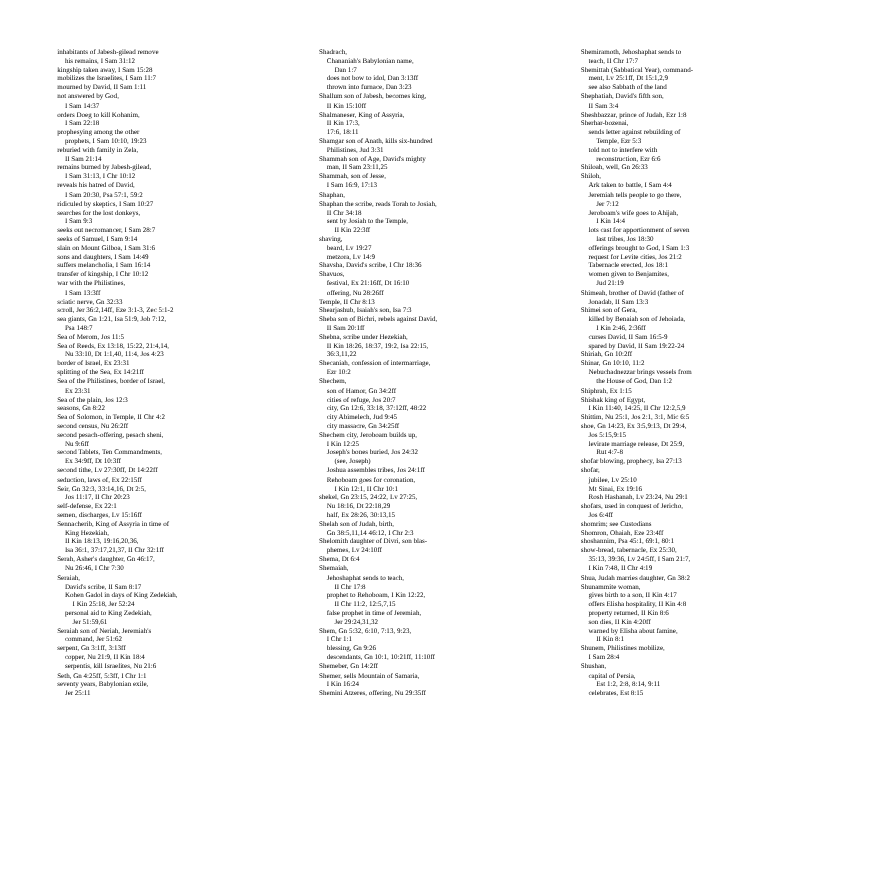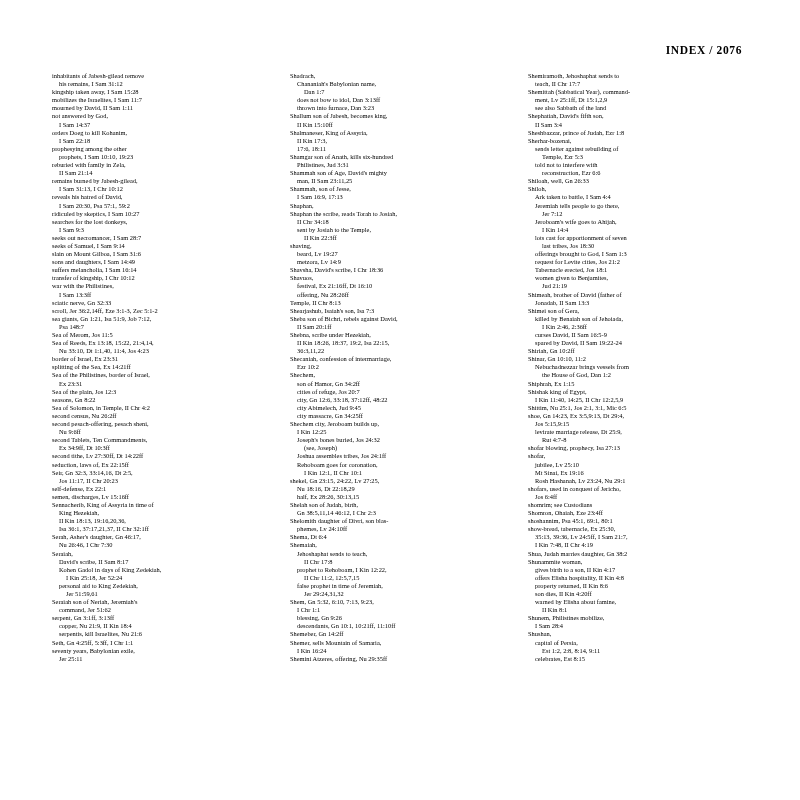--- a/index.html
+++ b/index.html
@@ -49,21 +49,20 @@
   .l1 { padding-left: 7px; }
   .l2 { padding-left: 14px; }
   .line {
     white-space: nowrap;
   }
 </style>
 </head>
 <body>
 
 <div class="page">
-  <div class="page-header">INDEX / 2076</div>
   <div class="columns">
     <div class="col">
         <div class="entry line l0">inhabitants of Jabesh-gilead remove</div>
         <div class="entry line l1">his remains,   I Sam 31:12</div>
         <div class="entry line l0">kingship taken away,   I Sam 15:28</div>
         <div class="entry line l0">mobilizes the Israelites,   I Sam 11:7</div>
         <div class="entry line l0">mourned by David,   II Sam 1:11</div>
         <div class="entry line l0">not answered by God,</div>
         <div class="entry line l1">I Sam 14:37</div>
         <div class="entry line l0">orders Doeg to kill Kohanim,</div>

